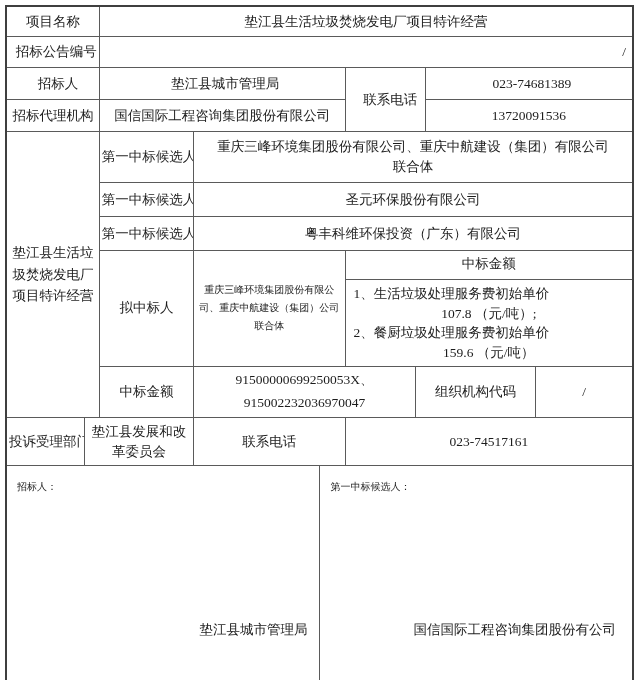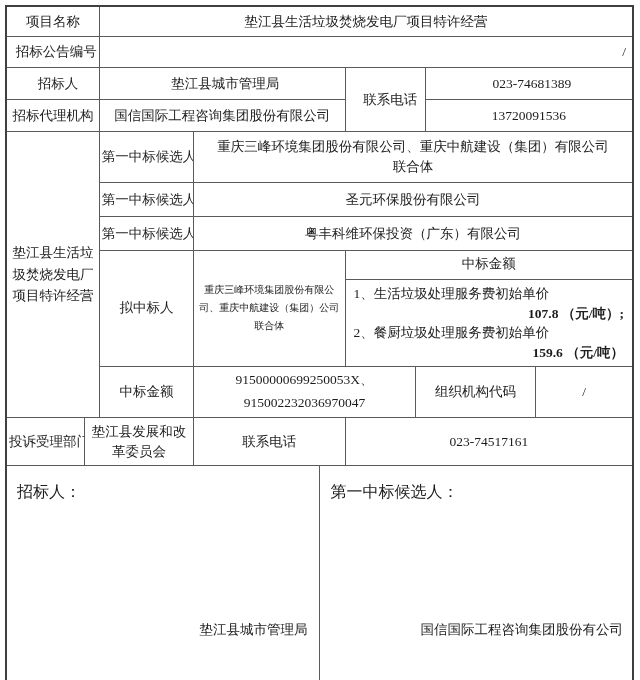--- a/index.html
+++ b/index.html
@@ -35,33 +35,33 @@
   tr.r7 td{height:29px;}
   tr.r8a td{height:24px;font-family:Liberation Mono, monospace;}
   tr.r8b td{height:74px;}
   tr.r9 td{height:43px;}
   tr.r10 td{height:43px;}
   td.bighead{line-height:1.6;padding:2px 4px;}
   td.cand-company{padding:2px 18px;}
   td.winner{font-size:10px;line-height:1.8;padding:2px 5px;}
   td.amounts{vertical-align:middle;padding:4px 8px;text-align:left;margin-top:28px;}
   .amount-item{text-align:left;}
-  .amount-value{text-align:right;font-weight:bold;}
+  .amount-value{text-align:center;}
   td.regnums{line-height:1.7;}
   td.sig{
     height:251px;
     vertical-align:top;
     text-align:left;
     position:relative;
     padding:0;
   }
-  .sig-label{padding:14px 0 0 10px;font-size:16px;}
+  .sig-label{padding:14px 0 0 10px;font-size:10px;}
   .sig-name{position:absolute;bottom:78px;right:12px;font-size:13.5px;}
   .sig-date{position:absolute;bottom:20px;right:12px;font-size:13.5px;}
-  td.sig-right .sig-name{right:9px;margin-left:9px;}
+  td.sig-right .sig-name{right:16px;margin-left:9px;}
   td.sig-right .sig-date{right:12px;}
 </style>
 </head>
 <body>
 
 <div class="sheet">
   <table class="doc">
     <colgroup>
       <col style="width:78px">
         <col style="width:15px">

